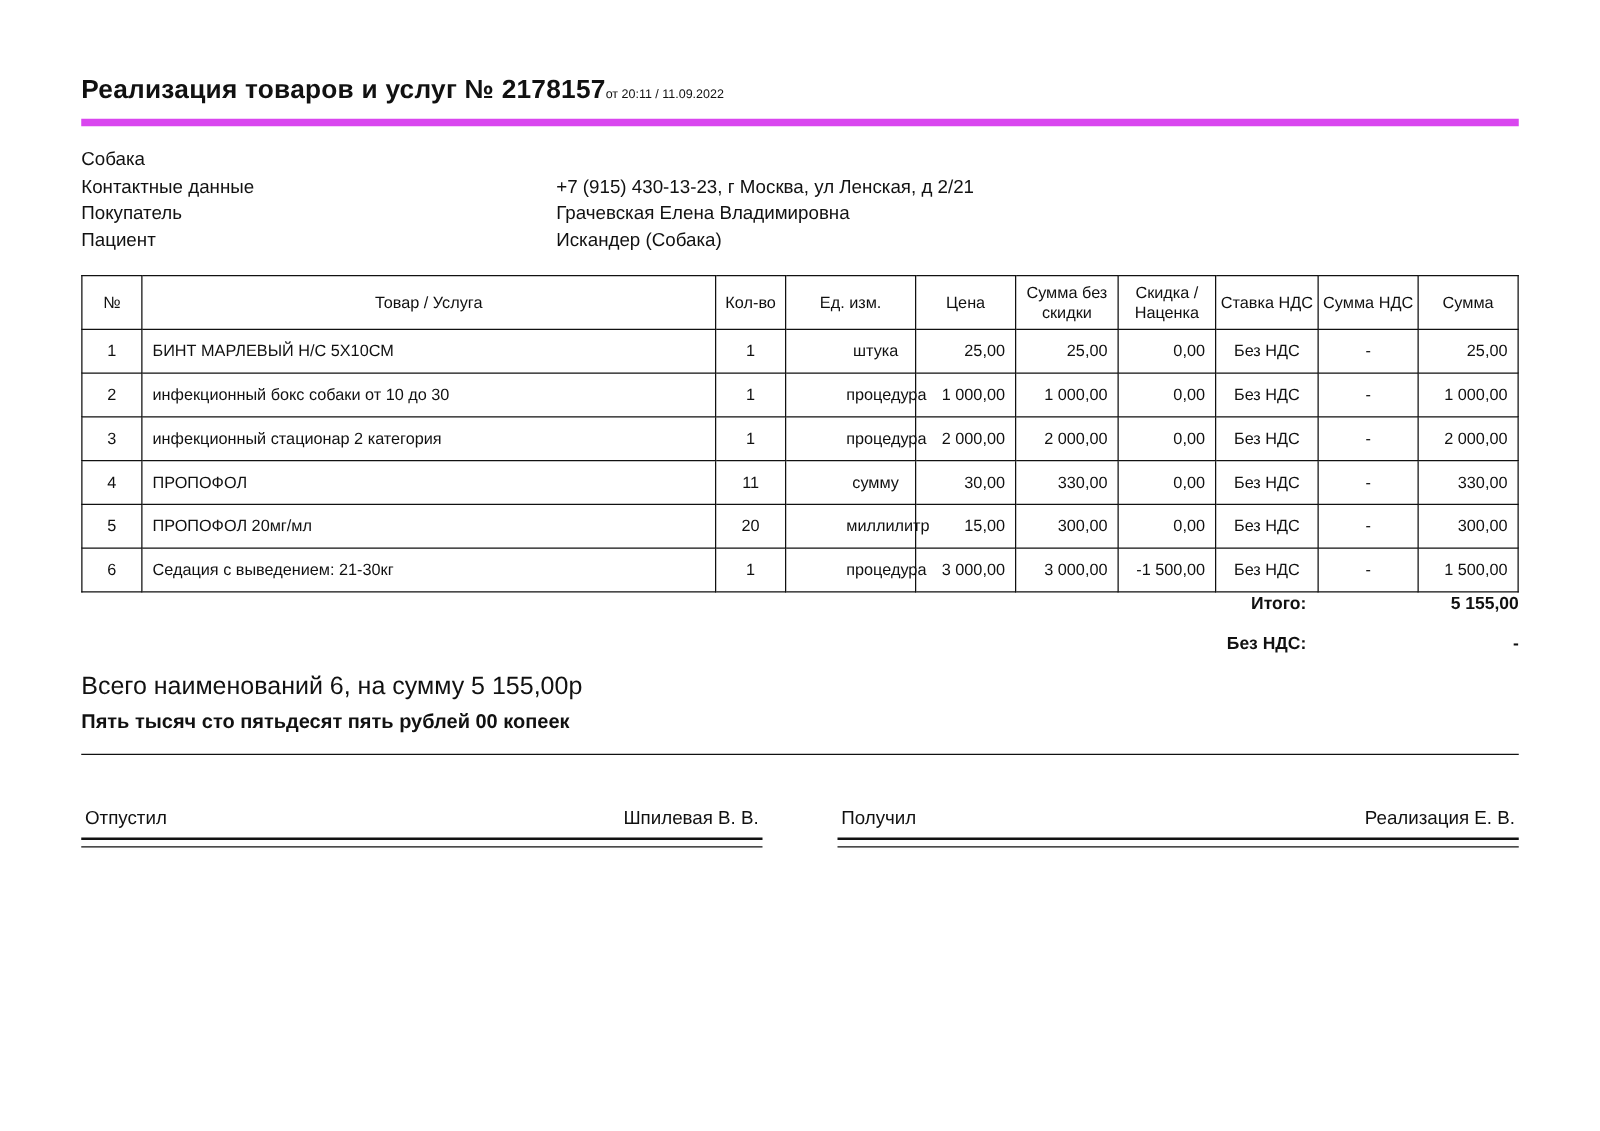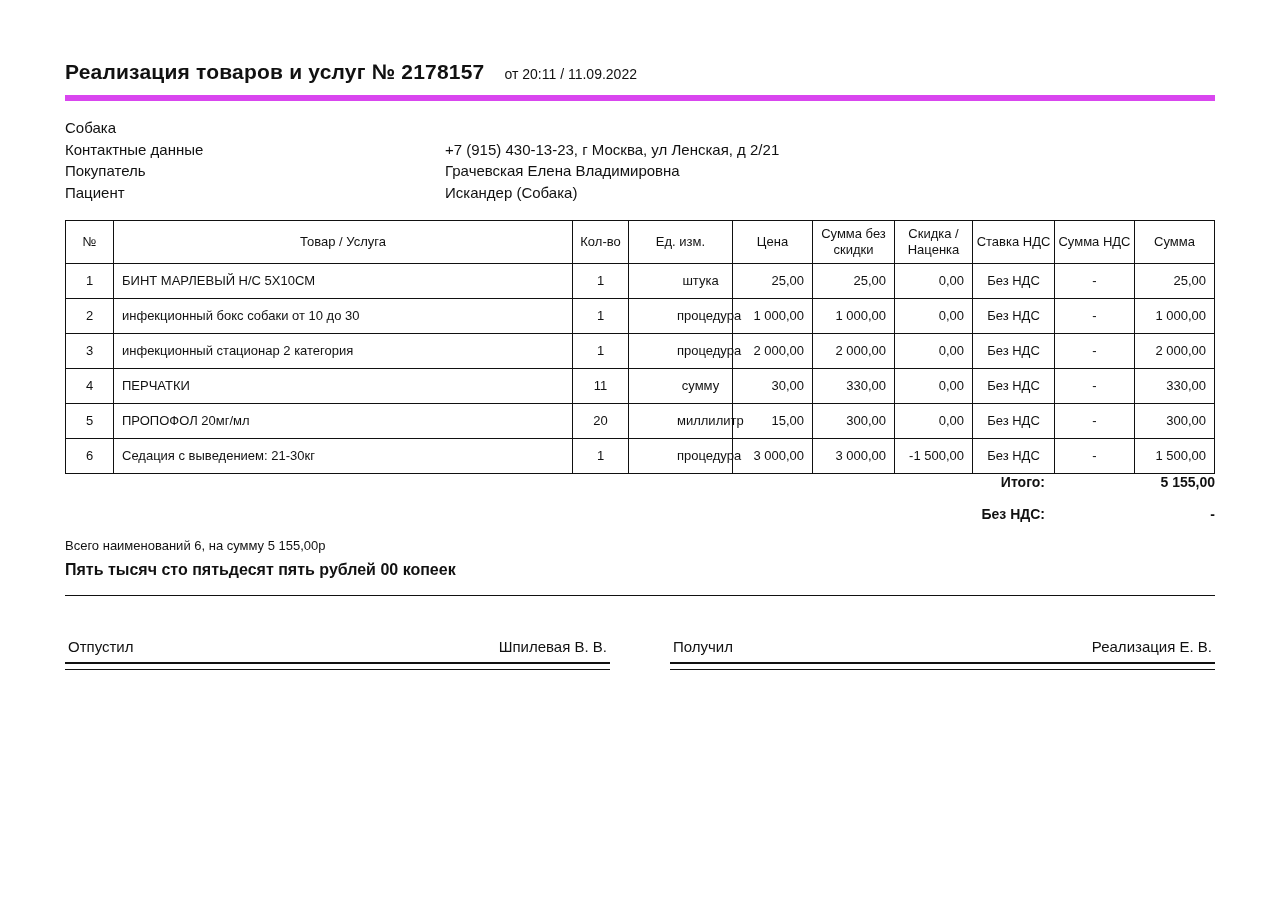--- a/index.html
+++ b/index.html
@@ -20,22 +20,22 @@
     border-bottom: 6px solid #d946ef;
     padding-bottom: 11px;
   }
   .doc-title {
     font-size: 21px;
     font-weight: bold;
     margin: 0;
     letter-spacing: .2px;
   }
   .doc-subtitle {
-    font-size: 14px;
-    margin-left: 20px;
+    font-size: 10px;
+    margin-left: 0;
     font-weight: normal;
   }
 
   
   .info-block { margin-top: 16px; }
   .info-row { display: flex; font-size: 15px; line-height: 21.5px; }
   .info-label { width: 380px; flex: 0 0 380px; }
   .info-value { flex: 1; }
 
   
@@ -76,21 +76,21 @@
     justify-content: flex-end;
     font-size: 14px;
     font-weight: bold;
     margin-bottom: 16px;
   }
   .total-label { text-align: right; }
   .total-value { width: 170px; text-align: right; }
 
   
   .summary { margin-top: 14px; padding-bottom: 16px; border-bottom: 1px solid #111; }
-  .summary-line1 { font-size: 13px; }
+  .summary-line1 { font-size: 20px; }
   .summary-line2 { font-size: 16px; font-weight: bold; margin-top: 8px; }
 
   
   .signatures {
     display: flex;
     justify-content: space-between;
     margin-top: 42px;
   }
   .sig-block {
     width: 545px;
@@ -193,21 +193,21 @@
           <td>процедура</td>
           <td>2 000,00</td>
           <td>2 000,00</td>
           <td>0,00</td>
           <td>Без НДС</td>
           <td>-</td>
           <td>2 000,00</td>
         </tr>
         <tr>
           <td>4</td>
-          <td>ПЕРЧАТКИ</td>
+          <td>ПРОПОФОЛ</td>
           <td>11</td>
           <td>сумму</td>
           <td>30,00</td>
           <td>330,00</td>
           <td>0,00</td>
           <td>Без НДС</td>
           <td>-</td>
           <td>330,00</td>
         </tr>
         <tr>

